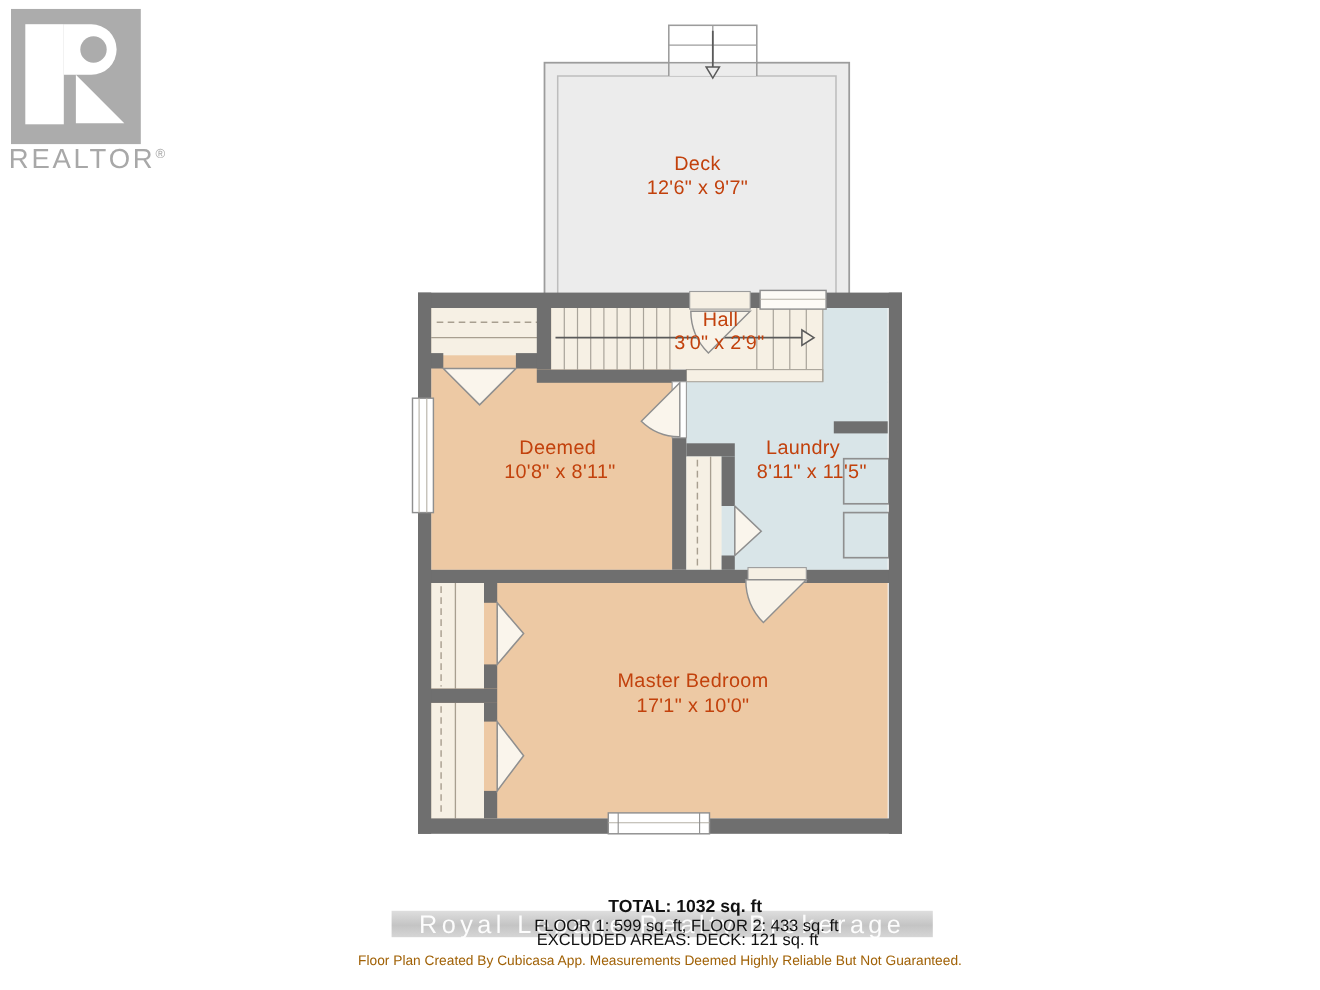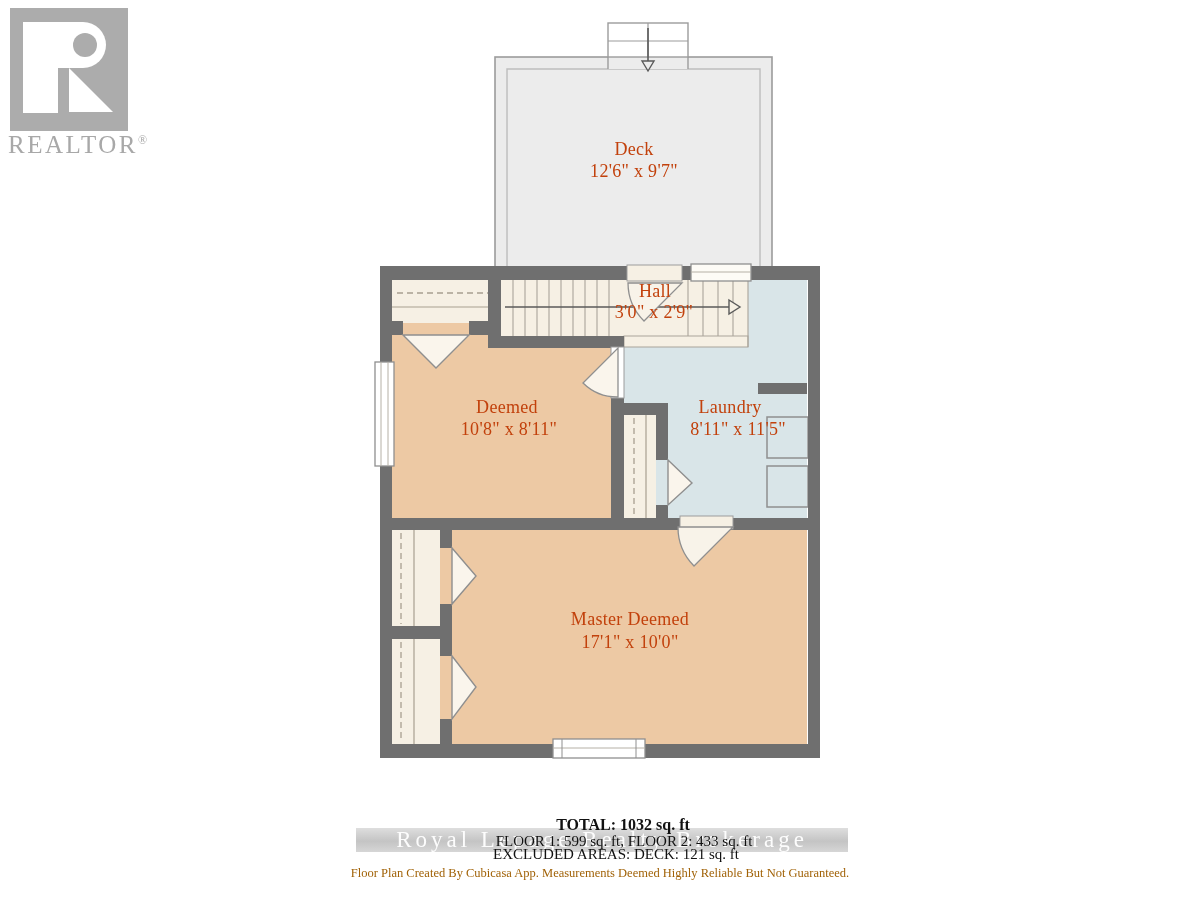--- a/index.html
+++ b/index.html
@@ -1,17 +1,17 @@
 <!DOCTYPE html>
 <html><head>
 <meta charset="utf-8">
 <style>
   html,body{margin:0;padding:0;background:#ffffff;}
   .canvas{position:relative;width:1200px;height:900px;background:#ffffff;overflow:hidden;
-          font-family:Liberation Serif, serif;}
+          font-family:Liberation Sans, sans-serif;}
   .plan-svg{position:absolute;left:0;top:0;}
   
   .room-label{position:absolute;transform:translate(-50%,-50%);white-space:nowrap;
               color:#c2410c;font-size:18px;letter-spacing:.3px;z-index:3;}
   
   .logo{position:absolute;left:10px;top:8px;z-index:2;}
   .logo-word{position:absolute;left:8px;top:131px;font-size:25px;letter-spacing:2.5px;
              color:#a8a8a8;z-index:2;white-space:nowrap;}
   .logo-word sup{font-size:12px;letter-spacing:0;}
   
@@ -181,21 +181,21 @@
 
   <div class="room-label" style="left:655px;top:291px;">Hall</div>
   <div class="room-label" style="left:654px;top:312px;">3'0" x 2'9"</div>
 
   <div class="room-label" style="left:507px;top:407px;">Deemed</div>
   <div class="room-label" style="left:509px;top:429px;">10'8" x 8'11"</div>
 
   <div class="room-label" style="left:730px;top:407px;">Laundry</div>
   <div class="room-label" style="left:738px;top:429px;">8'11" x 11'5"</div>
 
-  <div class="room-label" style="left:630px;top:619px;">Master Deemed</div>
+  <div class="room-label" style="left:630px;top:619px;">Master Bedroom</div>
   <div class="room-label" style="left:630px;top:642px;">17'1" x 10'0"</div>
 
   <div class="watermark">Royal Lepage Realty Brokerage</div>
   <div class="fline f-total">TOTAL: 1032 sq. ft</div>
   <div class="fline f-floors">FLOOR 1: 599 sq. ft, FLOOR 2: 433 sq. ft</div>
   <div class="fline f-excluded">EXCLUDED AREAS: DECK: 121 sq. ft</div>
   <div class="fline f-disclaimer">Floor Plan Created By Cubicasa App. Measurements Deemed Highly Reliable But Not Guaranteed.</div>
 
 </div>
 

